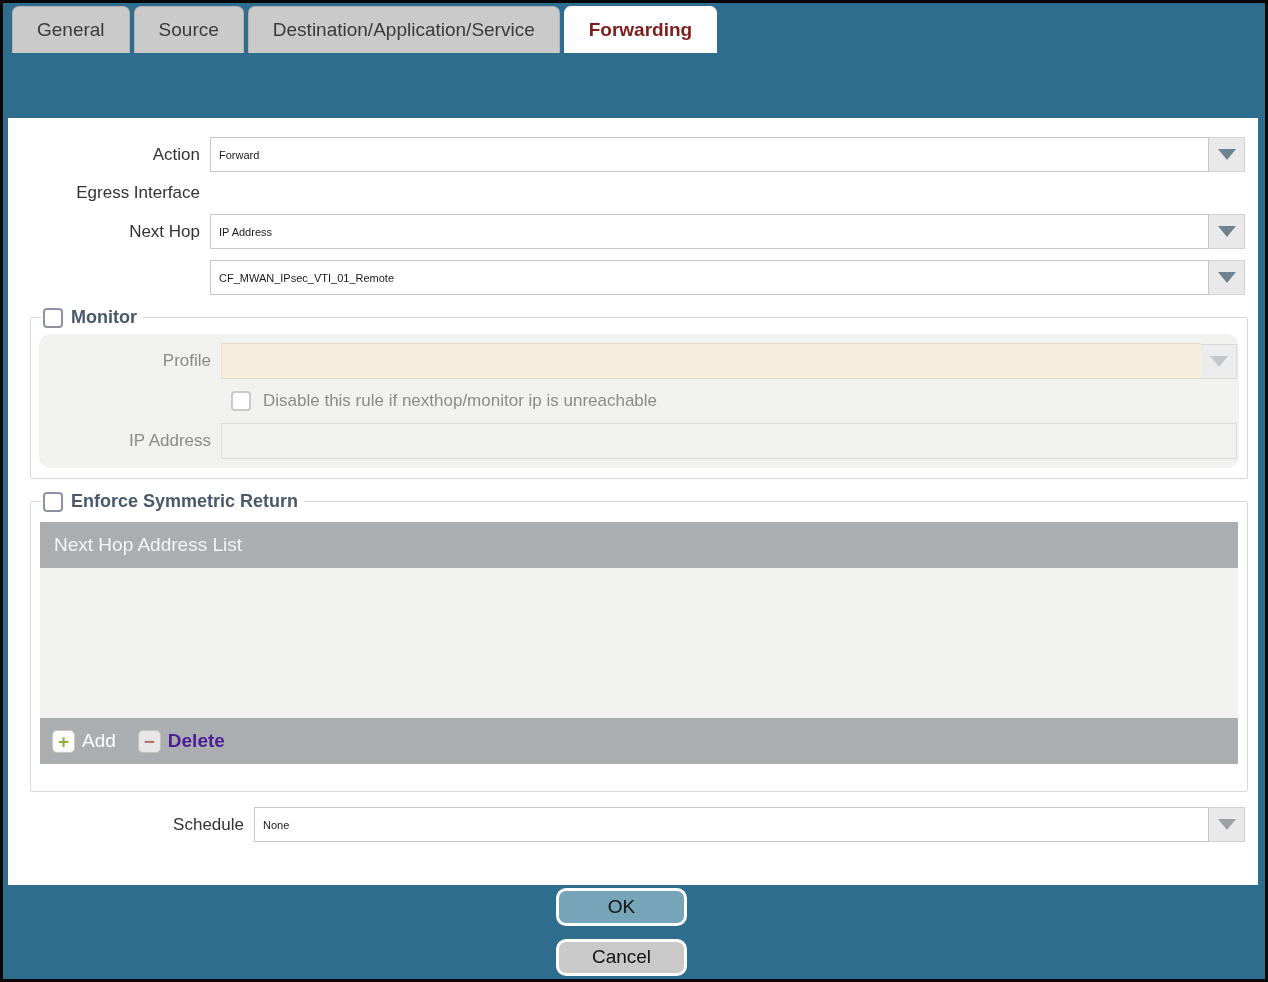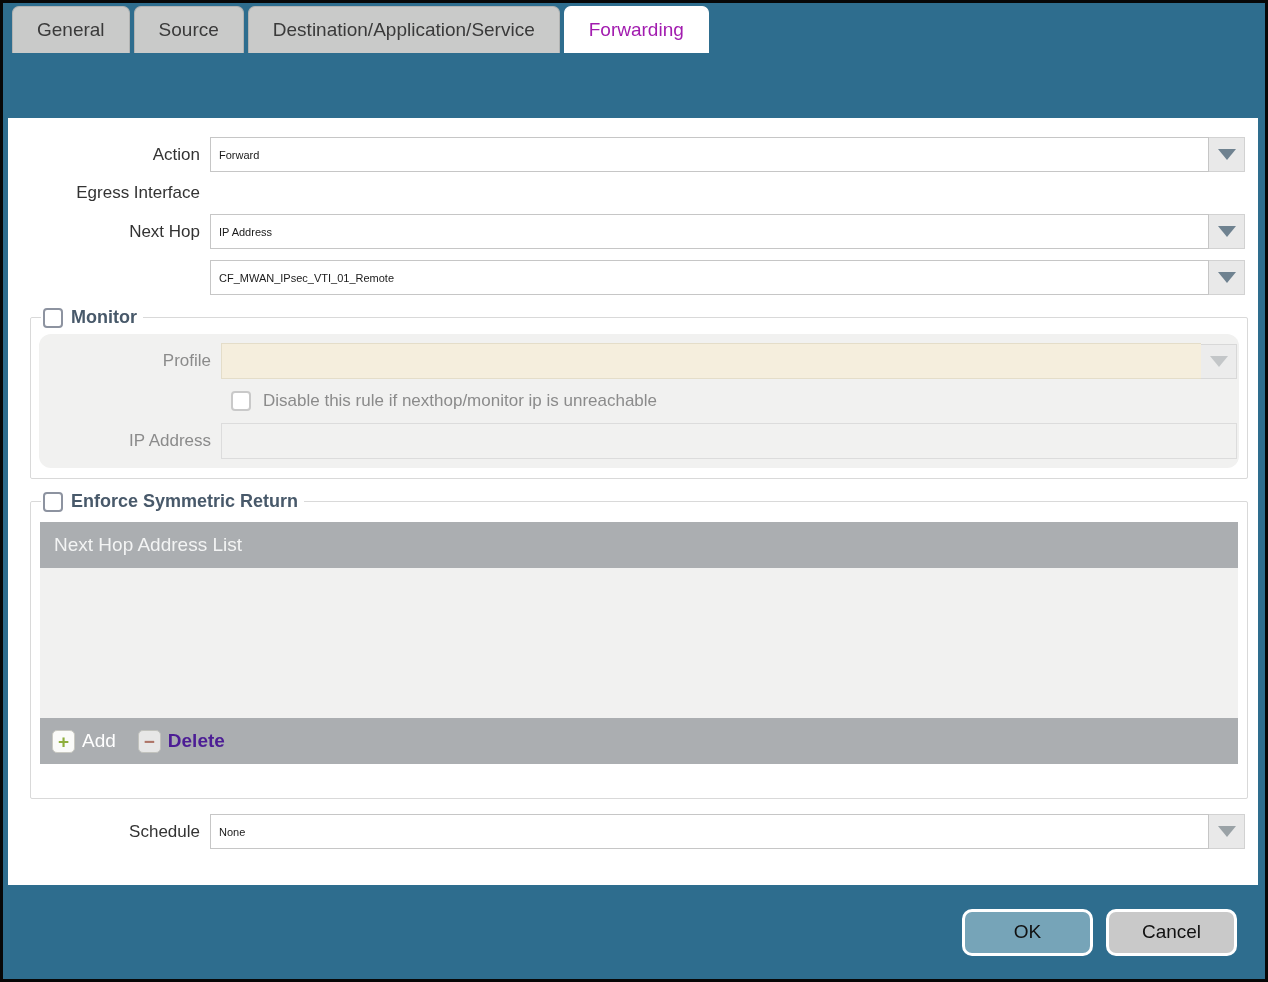--- a/index.html
+++ b/index.html
@@ -31,21 +31,21 @@
   
   .tabs { height:50px; display:flex; align-items:flex-end; padding-left:9px; }
   .tab {
     height:47px; display:flex; align-items:center; justify-content:center;
     background:#c9cac9; color:#3a3a3a;
     border-radius:7px 7px 0 0;
     margin-right:4px; padding:0 24px;
     font-size:19px; cursor:pointer;
     border:1px solid #b2b3b2; border-bottom:none;
   }
-  .tab.active { background:#ffffff; color:#a21caf; border-color:#ffffff; }
+  .tab.active { background:#ffffff; color:#7f1d1d; border-color:#ffffff;font-weight:bold; }
 
   
   .content {
     position:absolute; left:5px; right:7px; top:115px; height:767px;
     background:#ffffff; overflow:hidden;
   }
 
   .form-row { display:flex; align-items:center; margin:11px 13px 0 0; }
   .form-row:first-child { margin-top:19px; }
   .form-label {
@@ -99,21 +99,21 @@
   .drop-btn.disabled { background:#ececec; border-color:#d8d8d8; cursor:default; }
   .panel-right-pad { width:2px; }
   .dis-check-row { margin-left:192px; display:flex; align-items:center; gap:12px; }
   .dis-check-label { font-size:17px; color:#8b8b8b; }
   .gray-input {
     flex:1; height:36px; background:#f1f1f0;
     border:1px solid #dcdcdc; margin-right:2px;
   }
 
   
-  .nh-table { margin:4px 1px 24px 1px; }
+  .nh-table { margin:4px 1px 17px 1px; }
   .nh-header {
     height:46px; background:#abaeb1; color:#f3f4f4;
     display:flex; align-items:center; padding-left:14px; font-size:19px;
   }
   .nh-body { height:150px; background:#f1f1f0; }
   .nh-footer {
     height:46px; background:#abaeb1;
     display:flex; align-items:center; gap:22px; padding-left:12px;
   }
   .tbl-btn { display:flex; align-items:center; gap:7px; cursor:pointer; }
@@ -128,21 +128,21 @@
   .minus-icon { color:#b0614f; }
   .tbl-btn-label { font-size:19px; color:#ffffff; }
   .tbl-btn.disabled .tbl-btn-label { color:#4c1d95;font-weight:bold; }
   .tbl-btn.disabled .tbl-icon { opacity:.75; }
 
   
   .footer {
     position:absolute; left:3px; right:3px; bottom:3px; top:885px;
     background:#2e6d8e;
     display:flex; align-items:center; justify-content:flex-end;
-    gap:13px; padding-right:25px;
+    gap:13px; padding-right:25px;flex-direction:column;
   }
   .btn {
     width:131px; height:47px; border-radius:10px;
     border:3px solid #ffffff;
     font-family:"Liberation Sans", sans-serif;
     font-size:19px; color:#111111; cursor:pointer;
     display:flex; align-items:center; justify-content:center;
   }
   .btn-ok { background:#76a4b8; }
   .btn-cancel { background:#c9c9c9; }
@@ -239,21 +239,21 @@
             <span class="tbl-btn-label">Add</span>
           </div>
           <div class="tbl-btn disabled">
             <span class="tbl-icon minus-icon">−</span>
             <span class="tbl-btn-label">Delete</span>
           </div>
         </div>
       </div>
     </fieldset>
 
-    <div class="form-row" style="margin-top:15px;">
+    <div class="form-row" style="margin-top:15px;padding-left:44px;">
       <div class="form-label">Schedule</div>
       <div class="combo">
         <input value="None" style="">
         <div class="drop-btn">
           <span class="arrow-down mid"></span>
         </div>
       </div>
     </div>
 
   </div>

